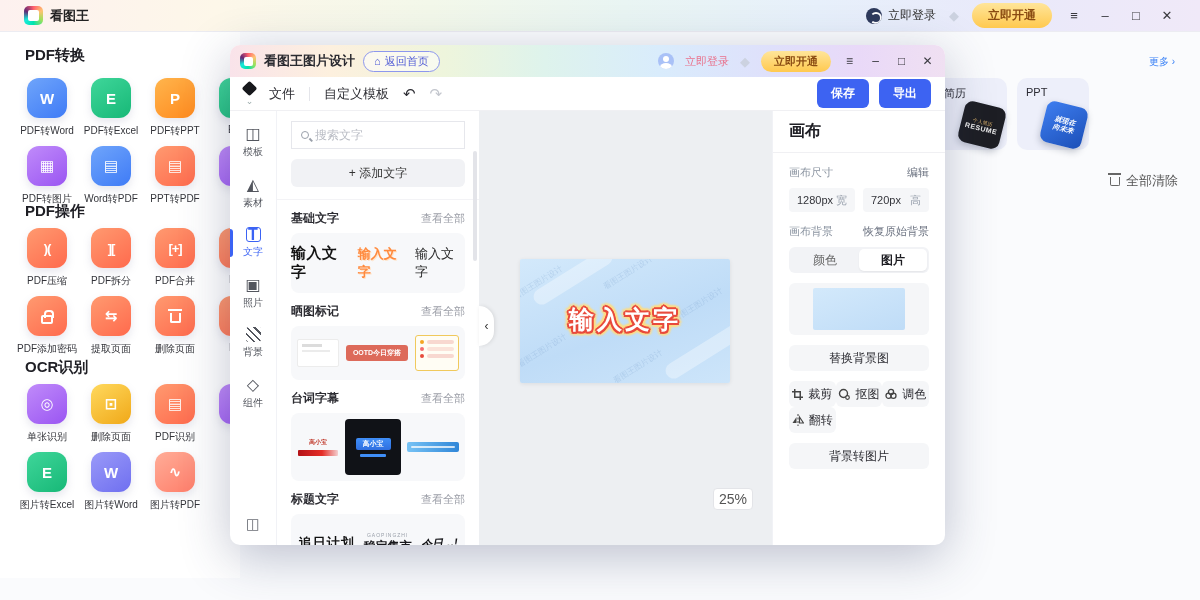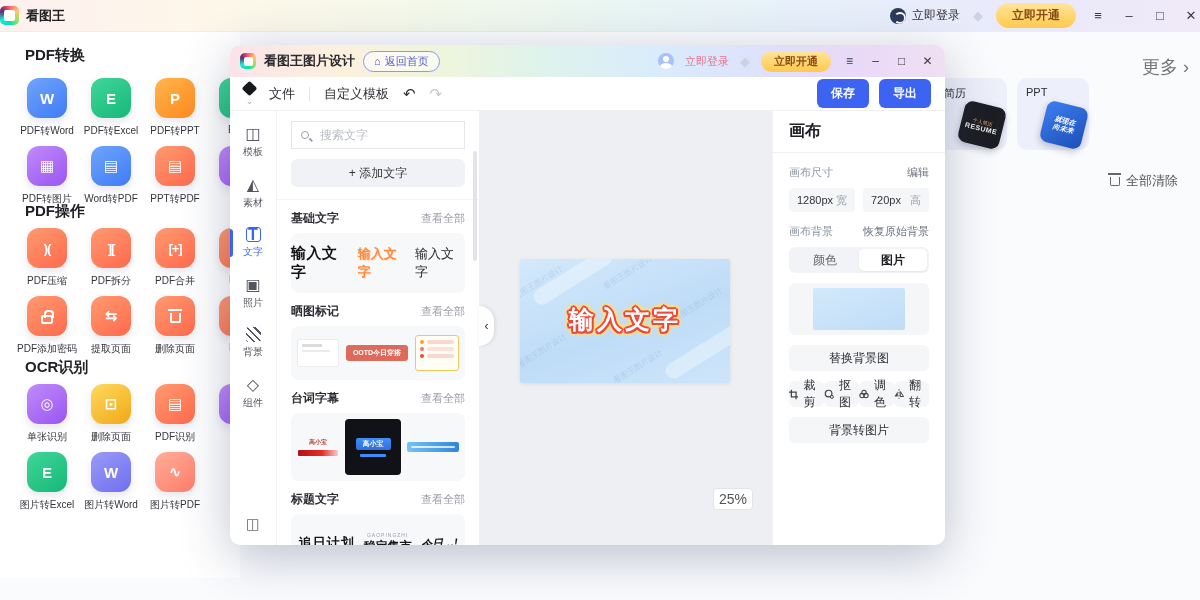--- a/index.html
+++ b/index.html
@@ -1,21 +1,21 @@
 <!DOCTYPE html>
 <html><head>
 <meta charset="utf-8">
 <style>
   *{margin:0;padding:0;box-sizing:border-box}
   html,body{width:1200px;height:600px;overflow:hidden}
   body{font-family:"Liberation Sans","DejaVu Sans",sans-serif;background:#fafbfd;position:relative;color:#333}
   
   .topbar{position:absolute;left:0;top:0;width:1200px;height:32px;
     background:linear-gradient(90deg,#fdf1ef,#fdf7e9 18%,#f3f8ea 36%,#e9f5f3 52%,#e7f0fb 68%,#e9e9fa 84%,#f0e9f8);
-    display:flex;align-items:center;padding:0 0;border-bottom:1px solid #ececf2}
+    display:flex;align-items:center;padding:0 24px;border-bottom:1px solid #ececf2}
   .logo{width:19px;height:19px;border-radius:5px;background:conic-gradient(#ff5f6d,#ffc371,#9be15d,#00e3ae,#17ead9,#622774,#ff5f6d);display:flex;align-items:center;justify-content:center;margin-right:7px}
   .logo i{width:11px;height:11px;background:#fff;border-radius:2px;display:block}
   .appname{font-size:13px;font-weight:bold;color:#222}
   .tb-right{margin-left:auto;display:flex;align-items:center;gap:13px}
   .avatar-dark{width:16px;height:16px;border-radius:50%;background:#2e3a5c;position:relative;overflow:hidden}
   .avatar-dark::after{content:"";position:absolute;left:4px;top:4px;width:8px;height:8px;border-radius:50%;border:2px solid #fff;border-left-color:transparent}
   .login-txt{font-size:12px;color:#333}
   .vip-diamond{font-size:13px;color:#ccd2e0}
   .gold-pill{background:linear-gradient(180deg,#ffe59a,#ffc94f);color:#8a4b12;font-size:12px;font-weight:bold;padding:4px 16px;border-radius:999px}
   .winbtn{font-size:13px;color:#3a3a3f;width:18px;text-align:center}
@@ -33,21 +33,21 @@
   .c-red{background:linear-gradient(145deg,#ff9a70,#ff6a4d)}
   .c-purple{background:linear-gradient(145deg,#c08bfa,#9a55f2)}
   .c-yellow{background:linear-gradient(145deg,#ffd95e,#f0a818)}
   .c-indigo{background:linear-gradient(145deg,#9a9af8,#6f6ff0)}
   .c-salmon{background:linear-gradient(145deg,#ffad98,#ff7e6a)}
   .lockg{width:12px;height:9px;border:2px solid #fff;border-radius:2px;position:relative;margin-top:6px}
   .lockg::before{content:"";position:absolute;top:-7px;left:1px;width:6px;height:6px;border:2px solid #fff;border-bottom:none;border-radius:4px 4px 0 0}
   .trashg{width:11px;height:10px;border:2px solid #fff;border-top:none;border-radius:0 0 2px 2px;position:relative;margin-top:4px}
   .trashg::before{content:"";position:absolute;top:-4px;left:-3.5px;width:14px;height:2px;background:#fff}
   
-  .more-link{position:absolute;right:11px;top:55px;font-size:18px;color:#737373}
+  .more-link{position:absolute;right:25px;top:55px;font-size:10px;color:#3b82f6}
   .cards{position:absolute;left:935px;top:78px;display:flex;gap:10px}
   .rcard{width:72px;height:72px;background:#edeffa;border-radius:10px;position:relative}
   .rcard .lbl{position:absolute;left:9px;top:8px;font-size:11px;color:#2b2b33}
   .thumb{position:absolute;right:4px;bottom:4px;width:42px;height:42px;border-radius:8px;transform:rotate(14deg);box-shadow:0 3px 7px rgba(20,30,60,.25);display:flex;flex-direction:column;align-items:center;justify-content:center;overflow:hidden}
   .th-green{background:linear-gradient(135deg,#cfe8c2,#8cc87e)}
   .th-green::after{content:"";width:10px;height:18px;background:#d69a2e;border-radius:2px;display:block}
   .th-black{background:#1d1e24;color:#eee}
   .th-black .s1{font-size:5px;color:#d9b06a}
   .th-black .s2{font-size:7px;font-weight:bold;letter-spacing:.5px}
   .th-blue{background:linear-gradient(135deg,#3e7ef0,#1c4fb8);color:#fff;font-style:italic;font-weight:bold}
@@ -85,21 +85,21 @@
   .r-item{width:100%;display:flex;flex-direction:column;align-items:center;gap:3px;color:#53565e;position:relative;padding:2px 0}
   .r-item .ric{font-size:16px;line-height:17px}
   .r-item .rlb{font-size:10px}
   .r-item.active{color:#3b63f4}
   .r-item.active::before{content:"";position:absolute;left:0;top:4px;width:3px;height:28px;background:#3b63f4;border-radius:0 3px 3px 0}
   .tbox{width:15px;height:15px;border:1.5px solid currentColor;border-radius:3px;font-size:10px;font-weight:bold;display:flex;align-items:center;justify-content:center}
   .bgstripe{width:15px;height:15px;border-radius:3px;background:repeating-linear-gradient(45deg,#53565e 0 2px,transparent 2px 5px)}
   .rail-collapse{position:absolute;bottom:12px;font-size:15px;color:#6b6e76}
   
   .panel{width:202px;position:relative;overflow:hidden}
-  .search{margin:10px 14px 0;height:28px;border:1px solid #e6e7ec;border-radius:0;display:flex;align-items:center;padding:0 9px;gap:11px}
+  .search{margin:10px 14px 0;height:28px;border:1px solid #e6e7ec;border-radius:0;display:flex;align-items:center;padding:0 9px;gap:6px}
   .s-ic{width:8px;height:8px;border:1.5px solid #9aa0aa;border-radius:50%;position:relative;flex:none}
   .s-ic::after{content:"";position:absolute;left:7px;top:7px;width:4px;height:1.5px;background:#9aa0aa;transform:rotate(45deg)}
   .search input{border:none;outline:none;flex:1;font-size:12px;font-family:inherit;background:transparent;color:#333}
   .search input::placeholder{color:#b9bcc4}
   .add-btn{margin:10px 14px 0;height:28px;background:#f1f2f5;border-radius:6px;display:flex;align-items:center;justify-content:center;font-size:12px;color:#333}
   .p-div{height:1px;background:#f3f3f6;margin-top:12px}
   .sec-row{margin:10px 14px 6px;display:flex;justify-content:space-between;align-items:baseline}
   .sec-row b{font-size:12px;color:#2c2c32}
   .sec-row a{font-size:11px;color:#9a9da6}
   .pcard{margin:0 14px;background:#f7f8fa;border-radius:8px;display:flex;align-items:center;justify-content:center;gap:7px}
@@ -152,21 +152,21 @@
   .size-box{flex:1;height:24px;background:#f5f6f8;border-radius:4px;display:flex;align-items:center;justify-content:space-between;padding:0 8px}
   .size-box b{font-size:11px;font-weight:normal;color:#33343a}
   .size-box u{text-decoration:none;font-size:11px;color:#98a0ac}
   .tabs{height:26px;background:#f2f3f6;border-radius:6px;padding:2px;display:flex;margin-bottom:10px}
   .tab{flex:1;display:flex;align-items:center;justify-content:center;font-size:12px;color:#666;border-radius:5px}
   .tab.on{background:#fff;color:#1d1d22;font-weight:bold;box-shadow:0 1px 2px rgba(0,0,0,.06)}
   .preview{height:52px;background:#f5f6f8;border-radius:6px;display:flex;align-items:center;justify-content:center;margin-bottom:10px}
   .preview i{width:92px;height:42px;border-radius:2px;background:linear-gradient(160deg,#d3e9fb,#bfdcf7);display:block}
   .gbtn{height:26px;background:#f5f6f8;border-radius:6px;display:flex;align-items:center;justify-content:center;gap:5px;font-size:12px;color:#2e2e34}
   .gbtn.full{margin-bottom:10px}
-  .grid2{display:grid;grid-template-columns:1fr 1fr 1fr 1fr;margin-bottom:10px}
+  .grid2{display:grid;grid-template-columns:1fr 1fr 1fr;margin-bottom:10px}
   .bottom-strip{position:absolute;left:0;top:578px;width:1200px;height:22px;background:#fafbfd}
 </style>
 </head>
 <body>
 
 <header class="topbar">
   <span class="logo">
       <i></i>
     </span>
   <span class="appname">看图王</span>

